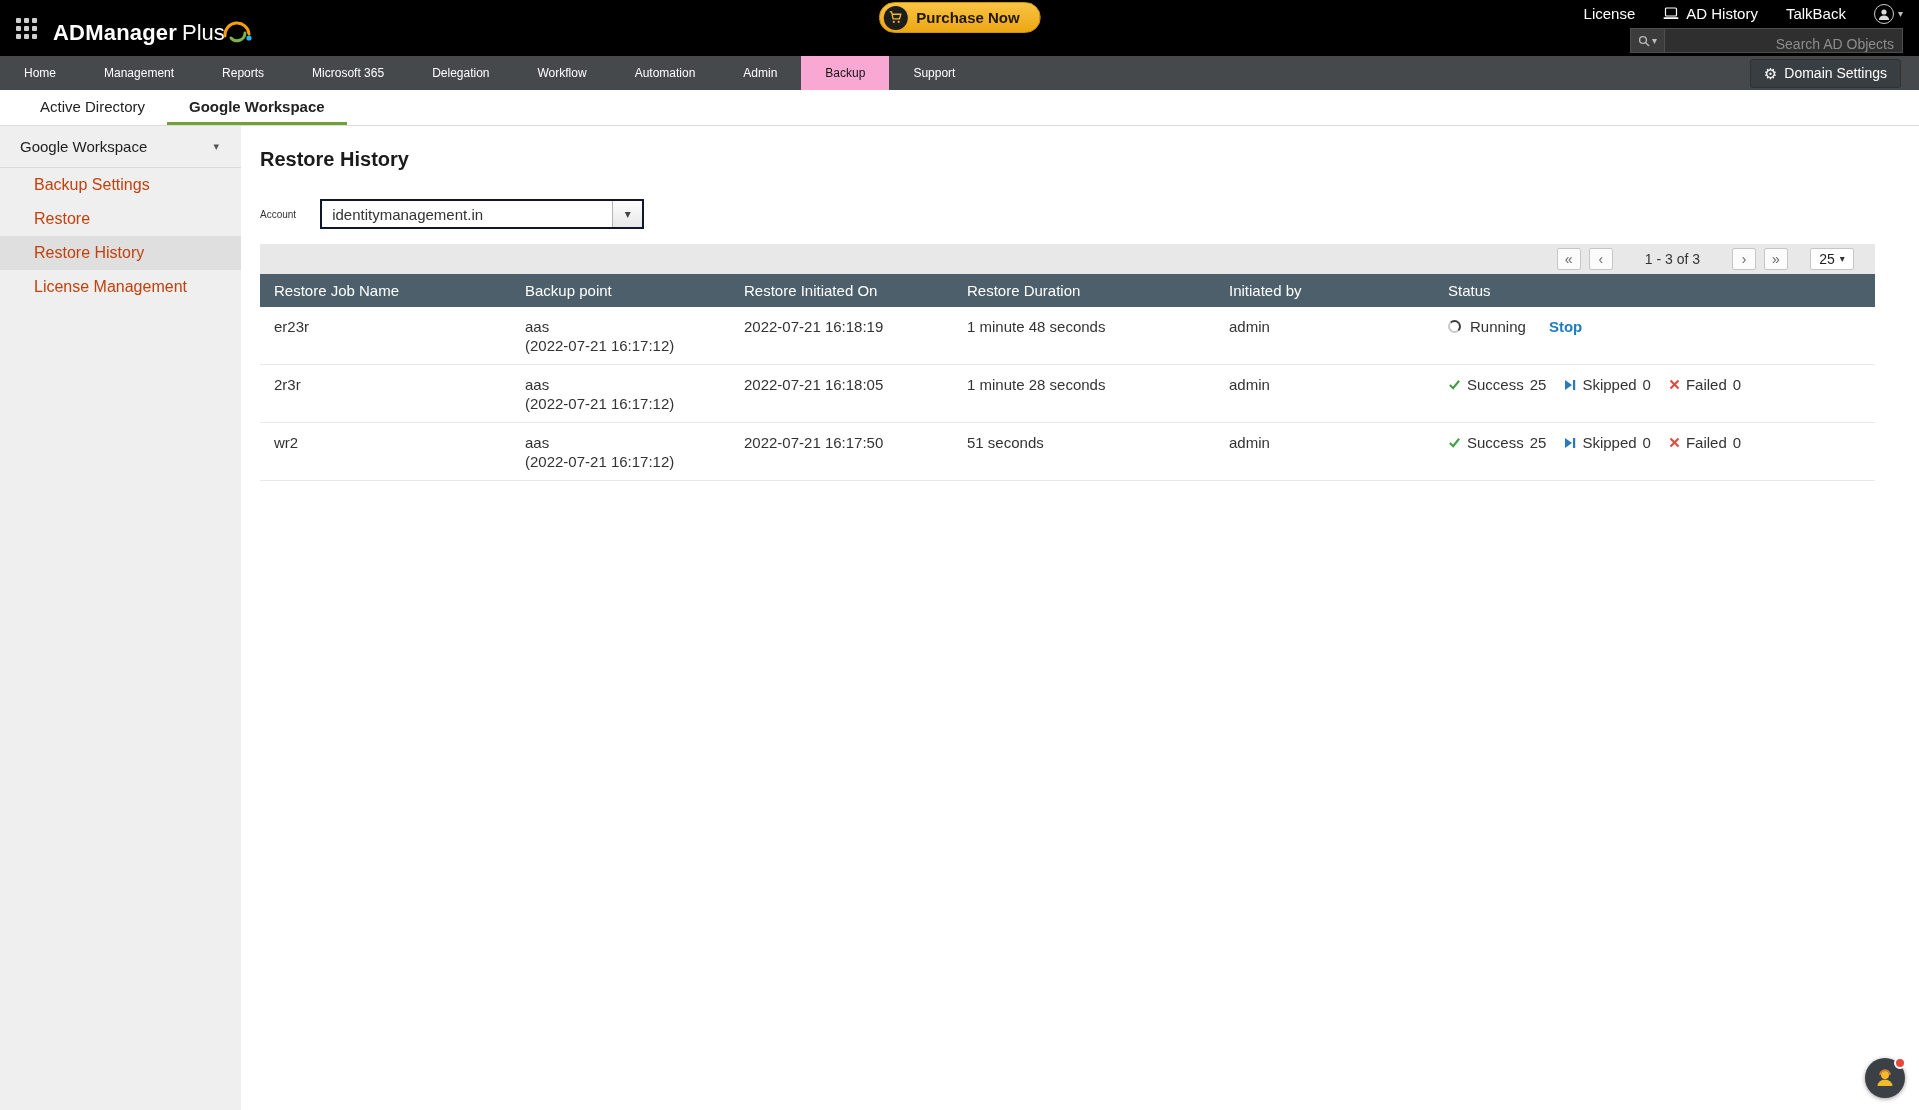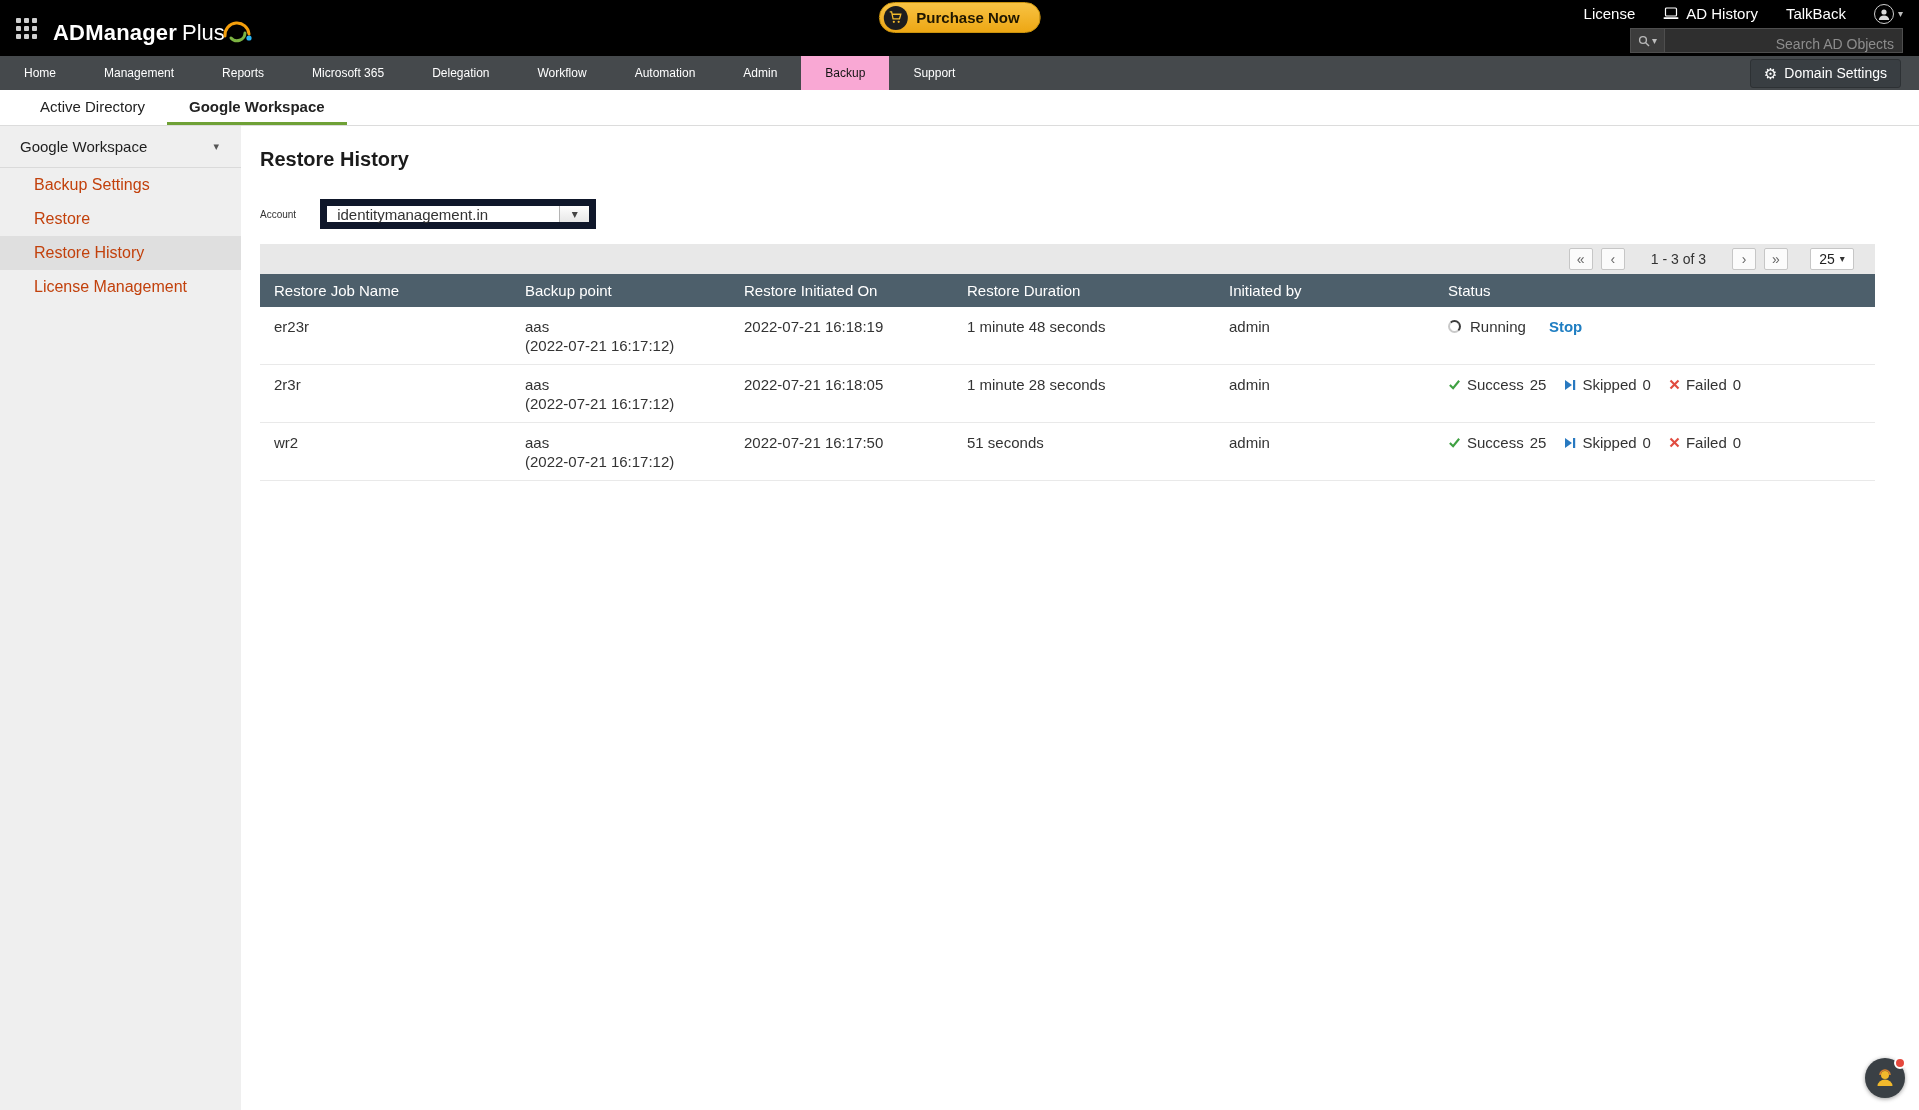--- a/index.html
+++ b/index.html
@@ -55,28 +55,28 @@
   .sidebar-header { height: 42px; display: flex; align-items: center; justify-content: space-between; padding: 0 22px 0 20px; border-bottom: 1px solid #dadada; font-size: 15px; color: #1e1e1e; cursor: pointer; }
   .sidebar-header .caret { color: #555; font-size: 11px; }
   .side-item { height: 34px; display: flex; align-items: center; padding-left: 34px; font-size: 16px; color: #c2410c; cursor: pointer; }
   .side-item.active { background: #dfdfdf; }
 
   .main { flex: 1; padding: 14px 44px 0 19px; }
   .page-title { font-size: 20px; font-weight: bold; color: #1b1b1b; margin: 8px 0 28px 0; }
 
   .account-row { display: flex; align-items: center; gap: 24px; margin-bottom: 15px; }
   .account-label { font-size: 10px; color: #333; }
-  .fake-select { width: 276px; height: 30px; border: 7px solid #0f172a; background: #fff; display: flex; align-items: stretch; cursor: pointer; }
+  .fake-select { width: 324px; height: 30px; border: 2px solid #0f172a; background: #fff; display: flex; align-items: stretch; cursor: pointer; }
   .fake-select .val { flex: 1; display: flex; align-items: center; padding-left: 10px; font-size: 15px; color: #333; }
   .fake-select .dd { width: 30px; border-left: 1px solid #b4b4b4; background: linear-gradient(#fefefe, #e7e7e7); display: flex; align-items: center; justify-content: center; }
   .fake-select .dd .caret { color: #444; font-size: 12px; }
 
   .pagibar { height: 30px; background: #e8e8e8; display: flex; align-items: center; justify-content: flex-end; gap: 8px; padding-right: 21px; margin-bottom: 0; }
   .pg-btn { width: 24px; height: 22px; background: #fbfbfb; border: 1px solid #c6c6c6; border-radius: 2px; color: #666; font-size: 14px; display: flex; align-items: center; justify-content: center; cursor: pointer; font-family: "Liberation Sans", sans-serif; padding: 0; }
-  .pg-range { font-size: 14px; color: #333; margin: 0 18px; }
+  .pg-range { font-size: 14px; color: #333; margin: 0 24px; }
   .pg-size { width: 44px; height: 22px; background: #fff; border: 1px solid #c6c6c6; border-radius: 2px; display: flex; align-items: center; justify-content: center; gap: 5px; font-size: 14px; color: #222; cursor: pointer; margin-left: 14px; }
   .pg-size .caret { color: #333; font-size: 10px; }
 
   table.history { width: 100%; border-collapse: collapse; table-layout: fixed; }
   table.history th { background: #4d5f6b; color: #fff; font-weight: normal; font-size: 15px; text-align: left; padding: 8px 14px; height: 33px; }
   table.history td { padding: 10px 14px 9px 14px; font-size: 15px; color: #333; vertical-align: top; border-bottom: 1px solid #e9e9e9; line-height: 19px; }
   .bp-sub { line-height: 19px; }
 
   .status-running { display: flex; align-items: center; gap: 9px; }
   .spinner { width: 13px; height: 13px; border-radius: 50%; border: 2px solid #c9c9c9; border-top-color: #3c3c3c; border-right-color: #3c3c3c; animation: spin 1s linear infinite; flex-shrink: 0; }

